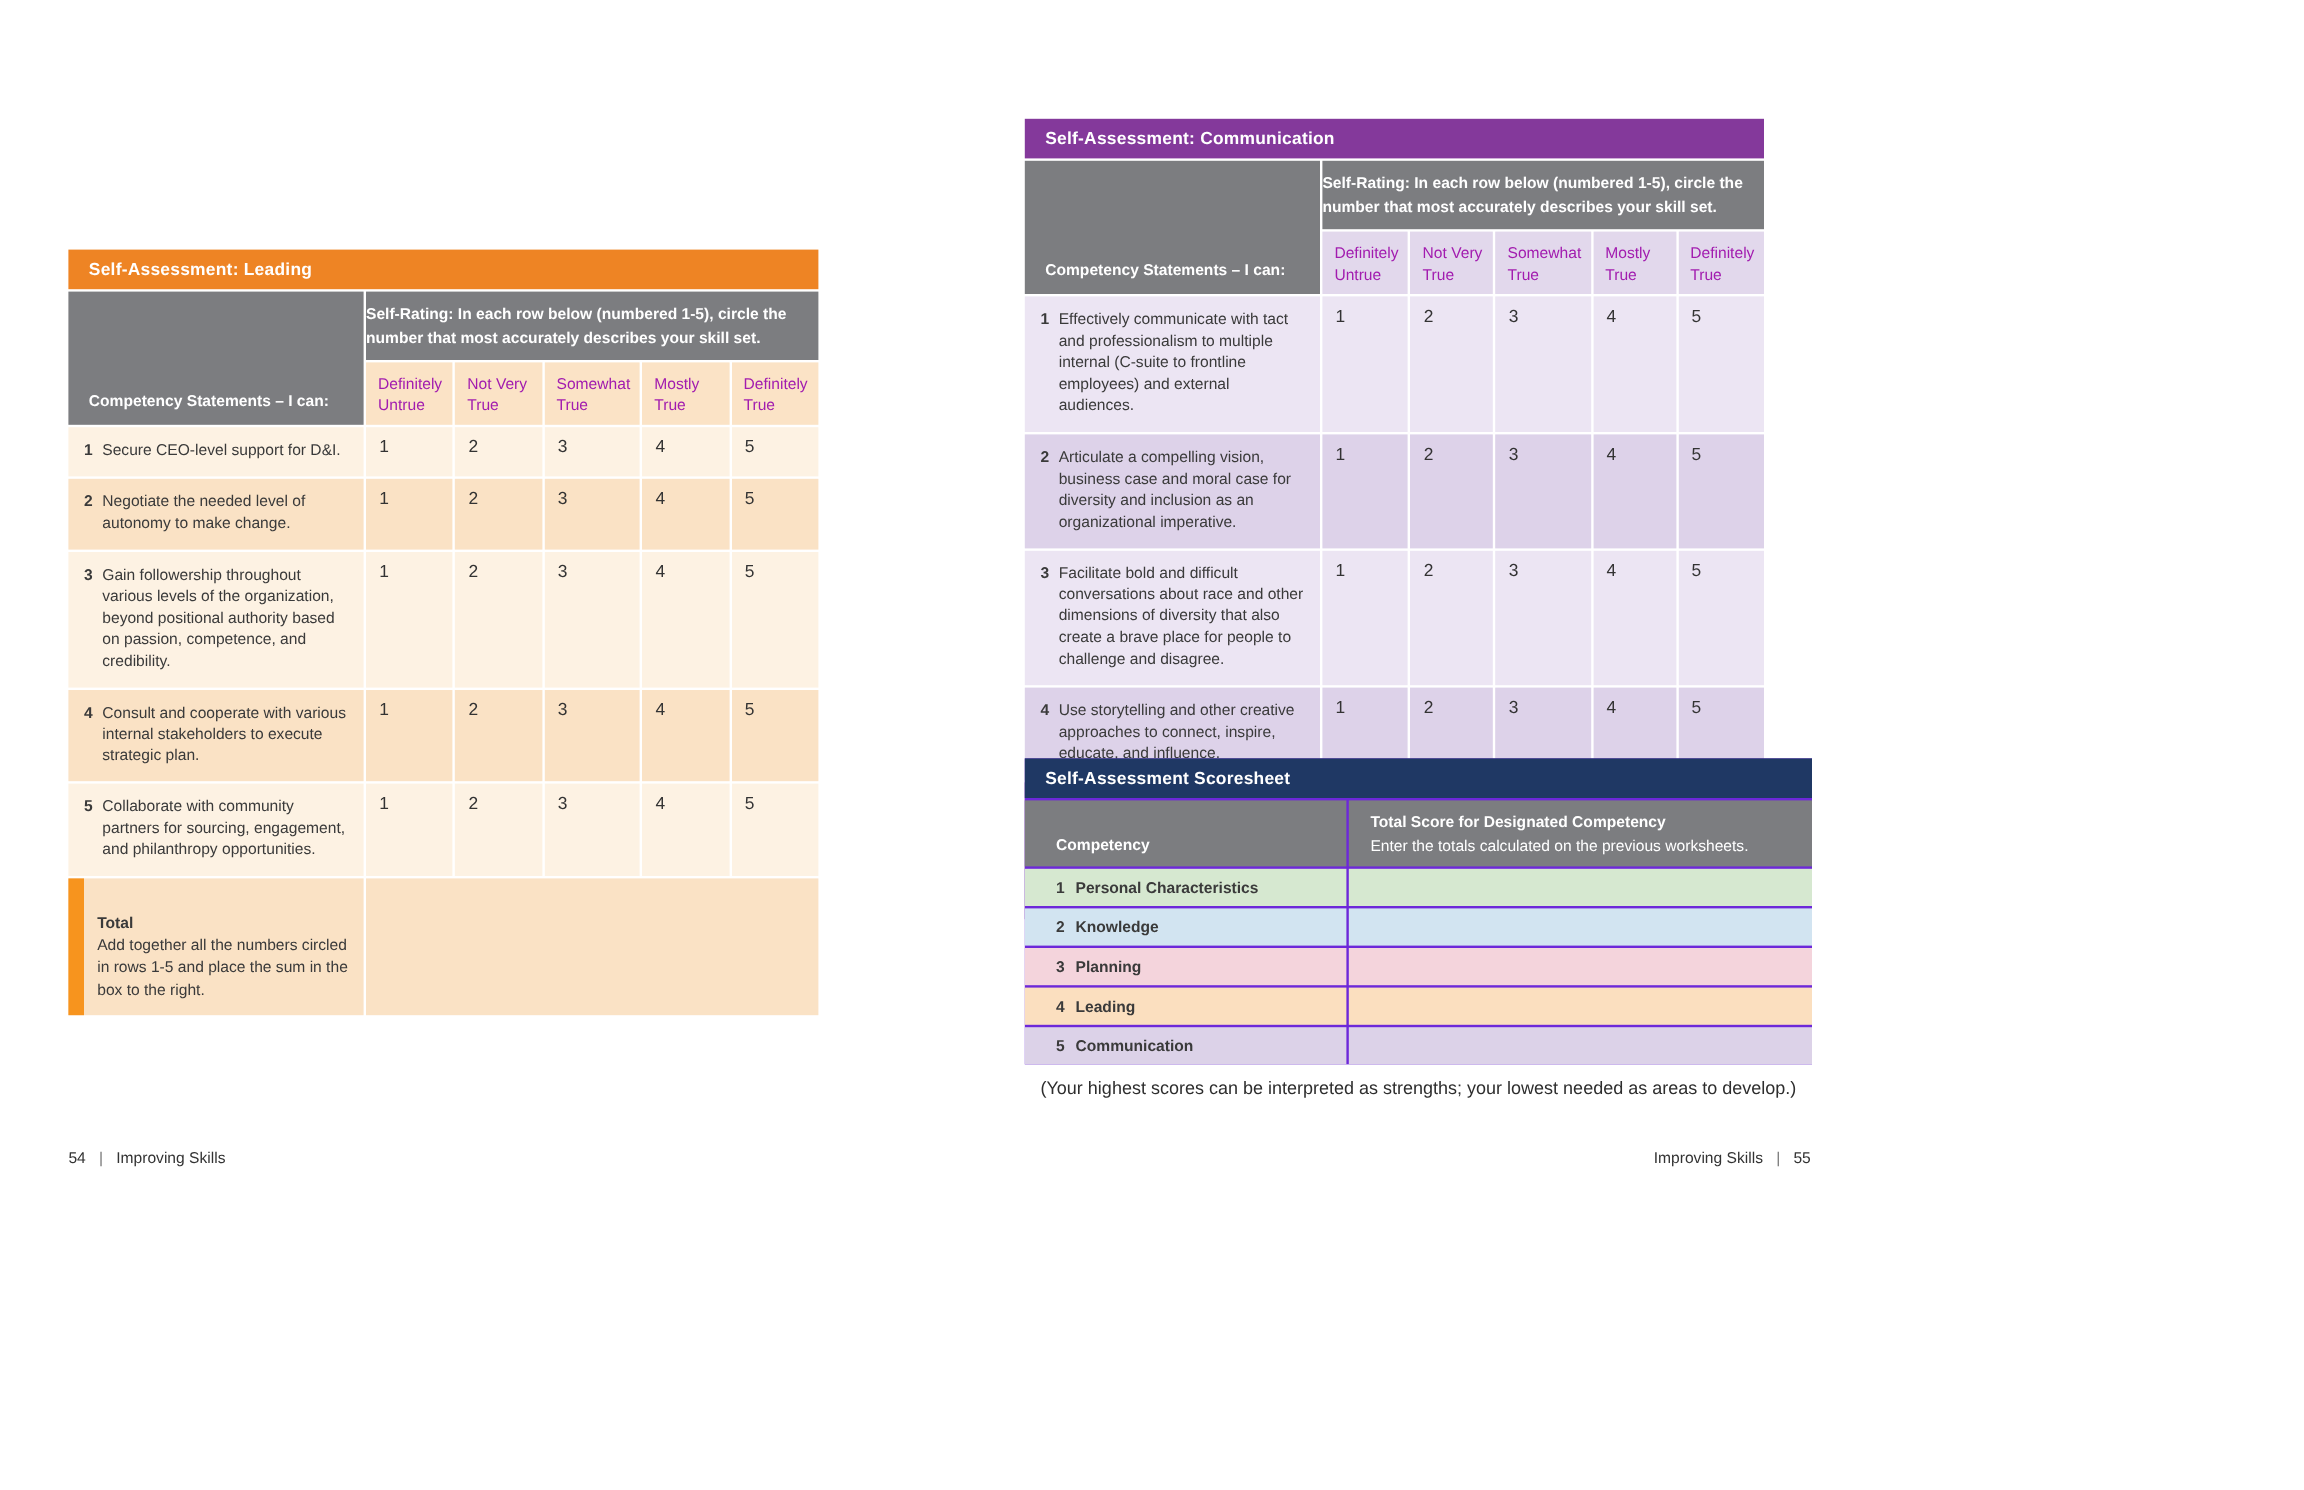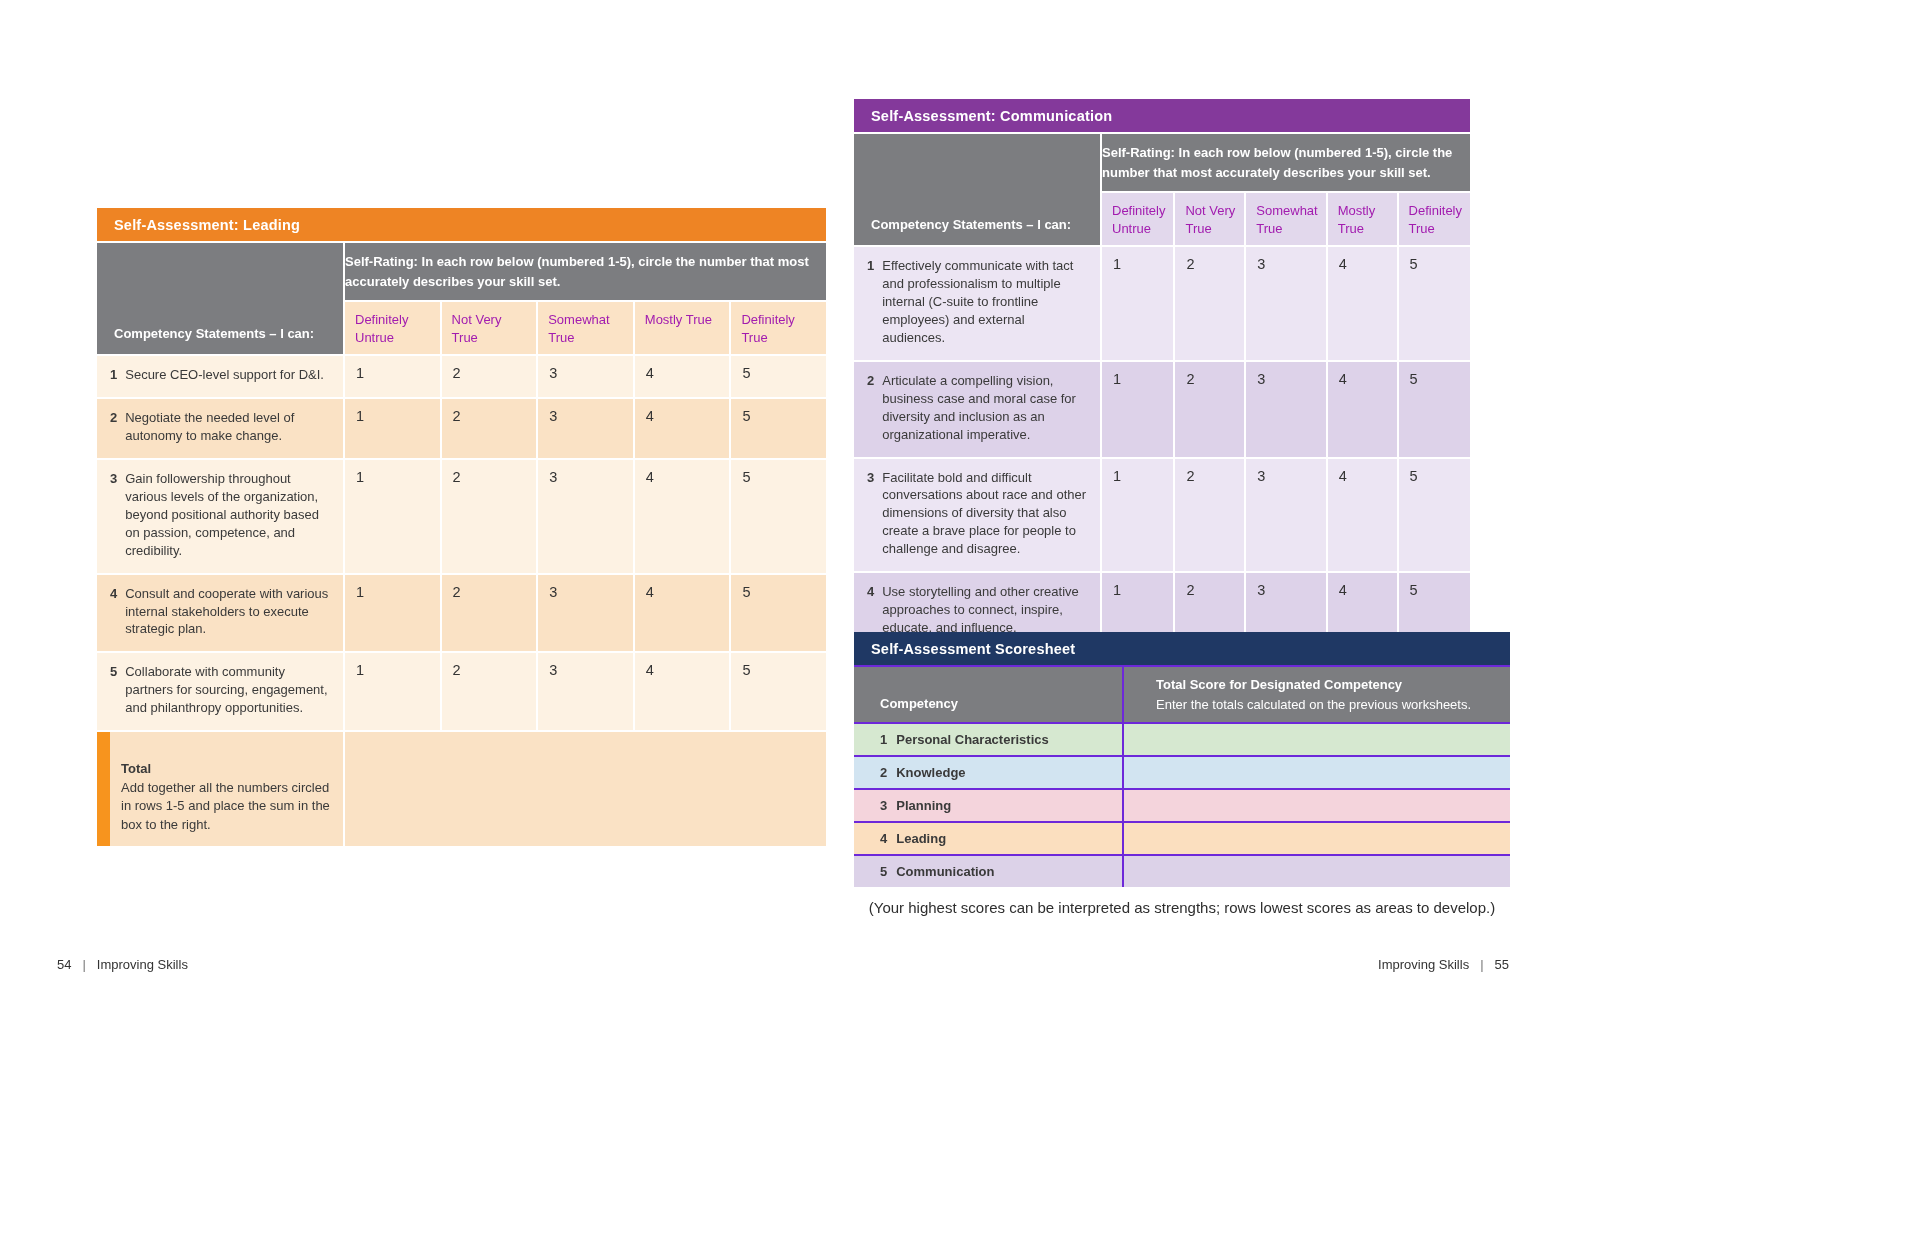--- a/index.html
+++ b/index.html
@@ -2,21 +2,21 @@
 <html style="--orange: #EE8424; --orange_accent: #F7941E; --peach_light: #FDF2E3; --peach_dark: #FAE2C5; --peach_header: #FBE3C6; --purple: #84399B; --purple_accent: #84399B; --purple_light: #ECE5F3; --purple_dark: #DDD2E9; --purple_header: #E2D8EC; --navy: #1F3864; --gray: #7C7D80; --green: #D6E8D0; --blue: #D2E4F1; --pink: #F4D4DC; --peach_row: #FBDFBF; --lavender: #DCD2E8;"><head>
 <meta charset="utf-8">
 <style>
   * { margin:0; padding:0; box-sizing:border-box; }
   html,body { width:1920px; height:1242px; background:#fff;
     font-family:"Liberation Sans", sans-serif; color:#3a3a3a; }
   body { position:relative; overflow:hidden; }
 
   
   .assess { position:absolute; display:grid; gap:2px; background:#fff; }
-  #leading { left:57px; top:208px; width:729px; grid-template-columns:246px repeat(5,1fr);margin-left:40px; }
+  #leading { left:57px; top:208px; width:625px; grid-template-columns:246px repeat(5,1fr); }
   #communication { left:854px; top:99px; width:616px; grid-template-columns:246px repeat(5,1fr); }
 
   .t-title { grid-column:1/-1; color:#fff; font-size:14.5px; font-weight:bold;
     padding:9px 17px 8px; letter-spacing:.2px; }
   #leading .t-title { background:var(--orange); }
   #communication .t-title { background:var(--purple); }
   #scoresheet .t-title { background:var(--navy); }
 
   .comp-head { grid-column:1; grid-row:2/4; background:var(--gray); color:#fff;
     font-weight:bold; font-size:13px; display:flex; align-items:flex-end;
@@ -45,21 +45,21 @@
   .total-fill { grid-column:2/-1; }
   #leading .total-fill { background:var(--peach_dark); }
   #communication .total-fill { background:var(--purple_dark); }
 
   
   #scoresheet { position:absolute; left:854px; top:632px; width:656px;
     display:grid; grid-template-columns:268px 1fr; gap:2px; background:#6d28d9; }
   .ss-comp-head { background:var(--gray); color:#fff; font-weight:bold; font-size:13px;
     display:flex; align-items:flex-end; padding:8px 10px 11px 26px; min-height:52px; }
   .ss-score-head { background:var(--gray); color:#fff; font-size:13px; line-height:1.5;
-    padding:8px 12px 8px 32px; display:flex; flex-direction:column; }
+    padding:8px 12px 8px 18px; display:flex; flex-direction:column; }
   .ss-score-head .b { font-weight:bold; }
   .ss-label { font-size:13px; font-weight:bold; color:#3a3a3a; display:flex; gap:9px;
     align-items:center; padding:7px 10px 7px 26px; min-height:31px; }
   .ss-fill { min-height:31px; }
   .row-green    { background:var(--green); }
   .row-blue     { background:var(--blue); }
   .row-pink     { background:var(--pink); }
   .row-peachrow { background:var(--peach_row); }
   .row-lavender { background:var(--lavender); }
 
@@ -230,20 +230,20 @@
   </div>
   <div class="ss-fill row-peachrow"></div>
 
   <div class="ss-label row-lavender">
     <span>5</span>
     <span>Communication</span>
   </div>
   <div class="ss-fill row-lavender"></div>
 </section>
 
-<p class="note">(Your highest scores can be interpreted as strengths; rows lowest scores as areas to develop.)</p>
+<p class="note">(Your highest scores can be interpreted as strengths; your lowest needed as areas to develop.)</p>
 
 <div class="footer footer-left">
   <span>54</span><span class="sep">|</span><span>Improving Skills</span>
 </div>
 <div class="footer footer-right">
   <span>Improving Skills</span><span class="sep">|</span><span>55</span>
 </div>
 
 </body></html>

